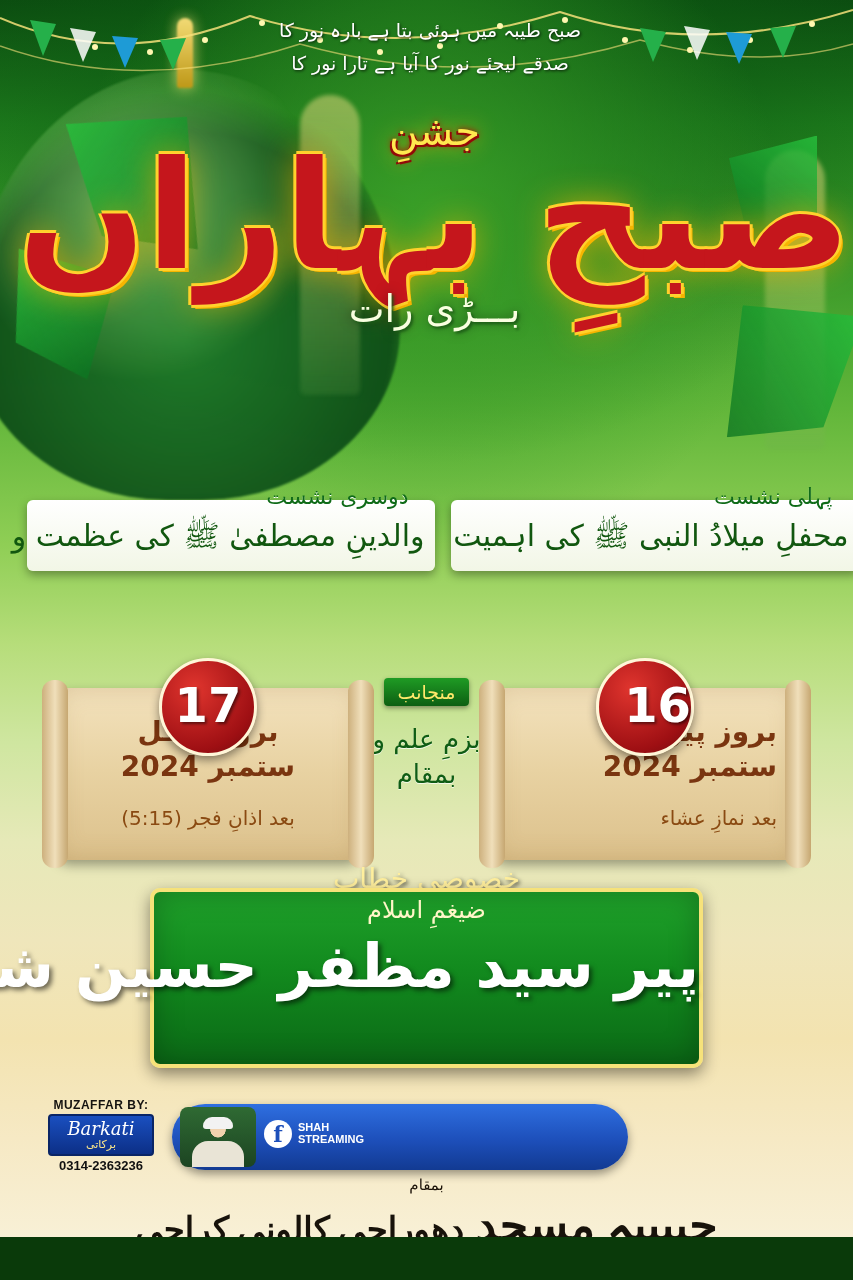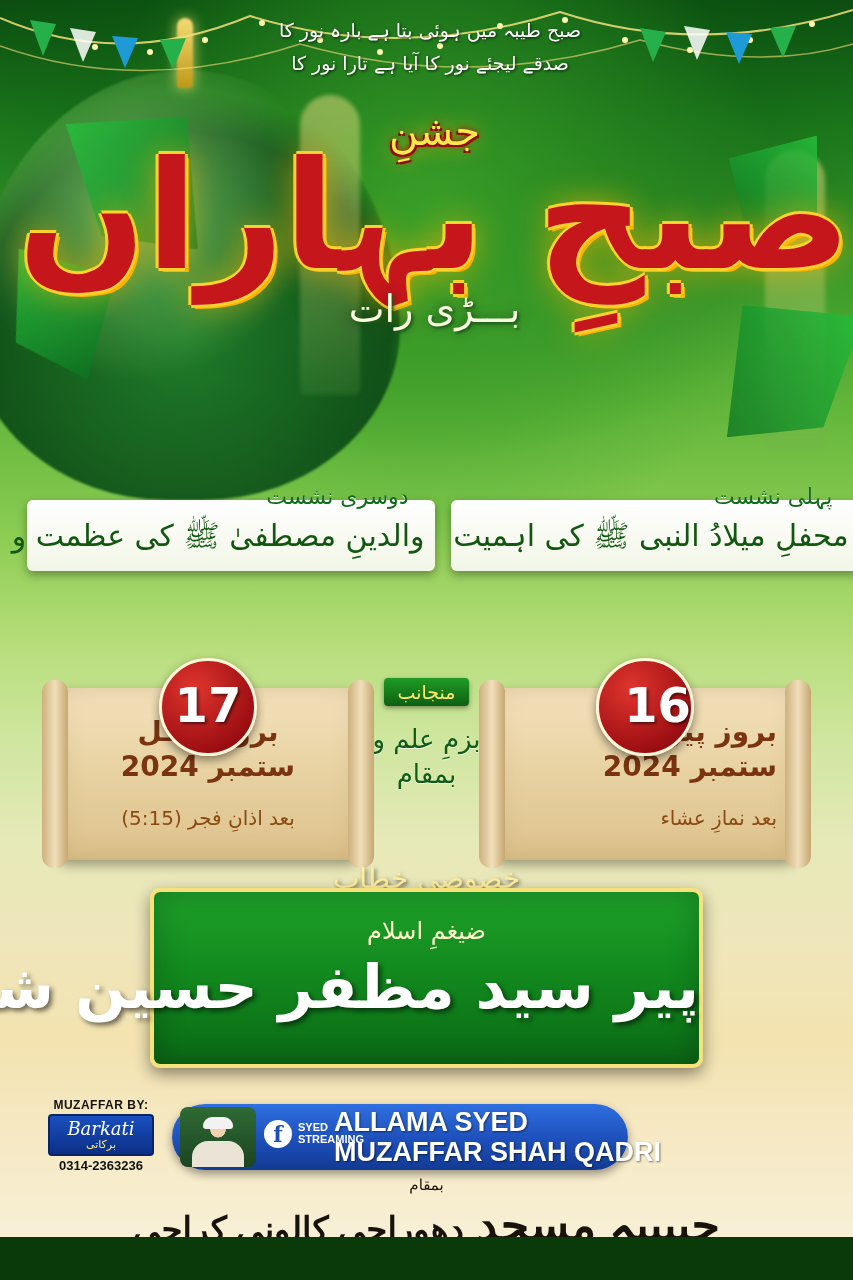--- a/index.html
+++ b/index.html
@@ -297,21 +297,21 @@
     left: 150px;
     top: 888px;
     width: 553px;
     height: 180px;
     background: linear-gradient(180deg, #1fa12a 0%, #128a1e 45%, #0b6a16 100%);
     border: 4px solid #f6e27a;
     border-radius: 10px;
     box-shadow: 0 6px 16px rgba(0,0,0,.45), inset 0 0 30px rgba(0,0,0,.25);
     direction: rtl;
     text-align: center;
-    padding-top: 25px;
+    padding-top: 4px;
     box-sizing: border-box;
   }
   .speaker-title {
     font-family: "DejaVu Sans", sans-serif;
     font-size: 24px;
     color: #fff6c8;
   }
   .speaker-name {
     font-family: "DejaVu Sans", sans-serif;
     font-size: 60px;
@@ -463,21 +463,21 @@
     font-size: 15px;
     color: #1b1208;
   }
   .venue {
     position: absolute;
     left: 0;
     top: 1198px;
     width: 853px;
     text-align: center;
     direction: rtl;
-    font-family: Liberation Sans, sans-serif;
+    font-family: Liberation Serif, serif;
     font-size: 46px;
     font-weight: bold;
     color: #17120a;
     white-space: nowrap;
   }
   .venue .sub {
     font-size: 34px;
   }
 </style>
 </head>
@@ -587,27 +587,23 @@
   </div>
 
   <div class="live-bar">
     <div class="live-photo">
       <div class="turban"></div>
       <div class="body"></div>
     </div>
     <div class="fb-badge">
       <div class="fb-circle">f</div>
       <div class="fb-text">
-        <div>SYED</div>
+        <div>SHAH</div>
         <div>STREAMING</div>
       </div>
-    </div>
-    <div class="live-name">
-      <div>ALLAMA SYED</div>
-      <div>MUZAFFAR SHAH QADRI</div>
     </div>
   </div>
 
   <div class="venue-crest">بمقام</div>
   <div class="venue">
     <span>حبیبیہ مسجد</span>
     <span class="sub">دھوراجی کالونی کراچی</span>
   </div>
 
 </div>

